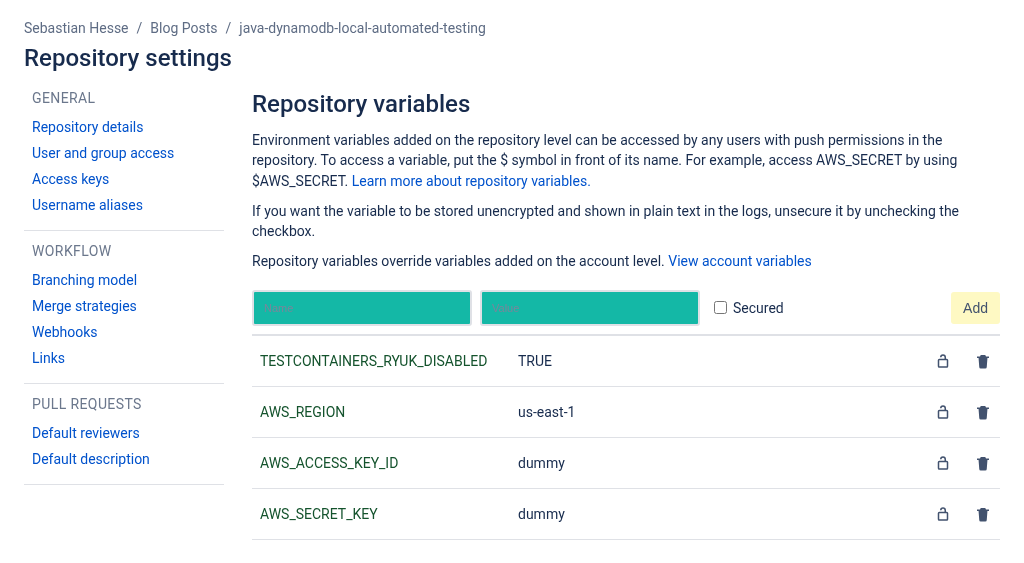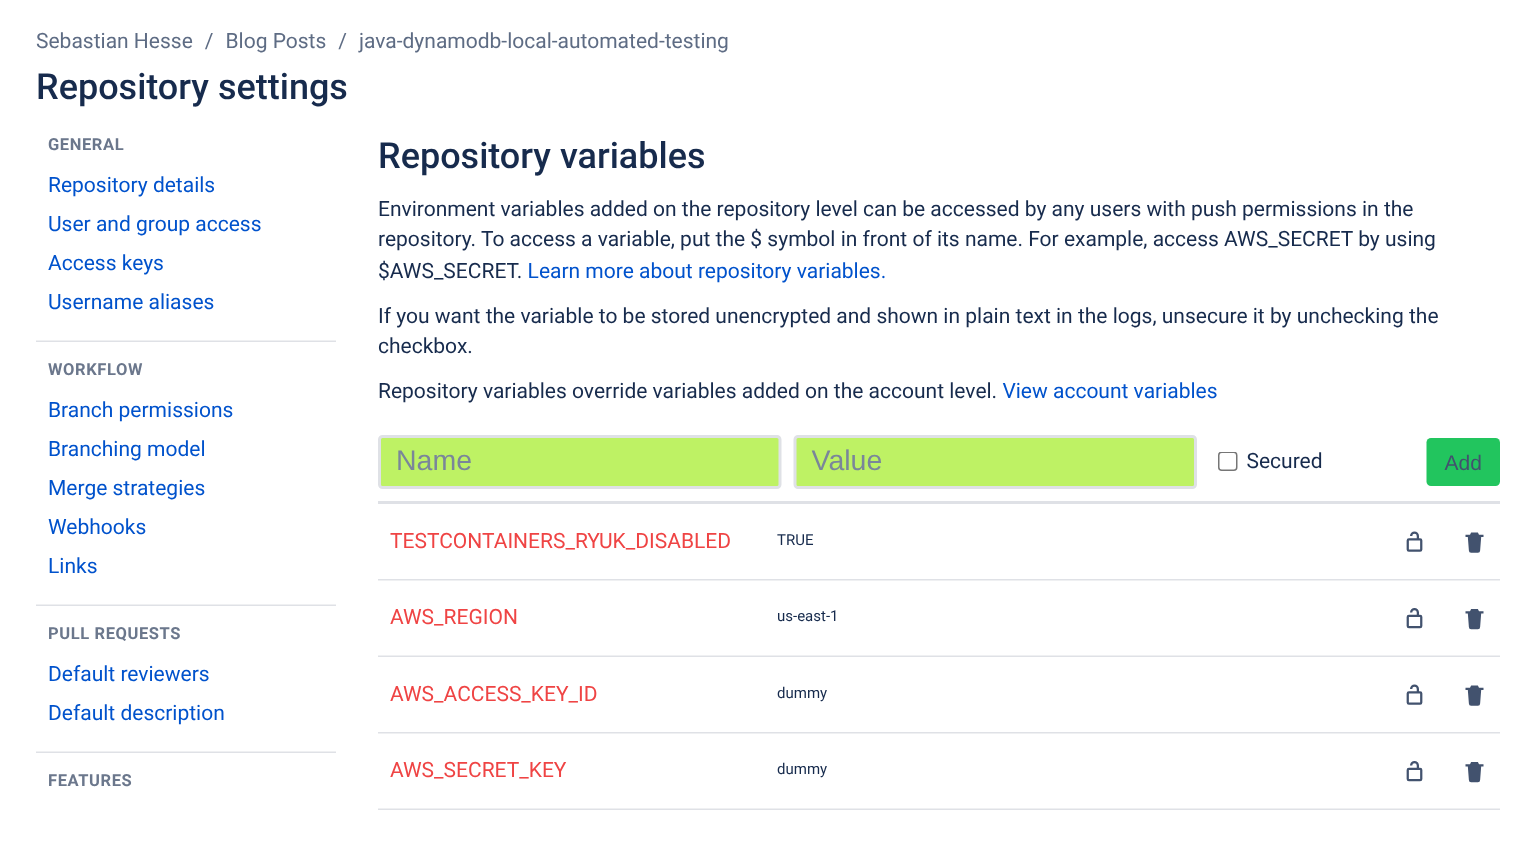--- a/index.html
+++ b/index.html
@@ -30,22 +30,22 @@
     font-weight: 500;
     color: #172B4D;
     margin-bottom: 18px;
   }
 
   .layout { display: flex; gap: 28px; }
   .sidebar { width: 200px; flex: 0 0 200px; }
   .main { flex: 1; min-width: 0; }
 
   .side-section-title {
-    font-size: 11px;
-    font-weight: 700;
+    font-size: 14px;
+    font-weight: 400;
     letter-spacing: 0.4px;
     color: #6B778C;
     text-transform: uppercase;
     margin: 0 0 8px 8px;
   }
   .side-list { list-style: none; margin: 0 0 12px 0; padding: 0; }
   .side-list li {
     padding: 5px 8px;
     font-size: 14px;
     color: #0052CC;
@@ -72,59 +72,59 @@
     align-items: center;
     gap: 8px;
     padding: 8px 0;
     border-bottom: 2px solid #DFE1E6;
     margin-top: 6px;
   }
   .text-input {
     flex: 0 0 220px;
     height: 36px;
     padding: 6px 10px;
-    font-size: 19px;
-    color: #172B4D;
-    background: #bef264;
+    font-size: 11px;
+    color: #172B4D;
+    background: #14b8a6;
     border: 2px solid #DFE1E6;
     border-radius: 3px;
   }
   .text-input::placeholder { color: #7A869A; }
   .secured-wrap {
     display: flex;
     align-items: center;
     gap: 6px;
     margin-left: 6px;
     flex: 1;
   }
   .secured-wrap label { color: #172B4D; font-size: 14px; }
   .add-btn {
-    background: #22c55e;
+    background: #fef9c3;
     border: none;
     color: #42526E;
     font-size: 14px;
     padding: 8px 12px;
     border-radius: 3px;
     cursor: pointer;
   }
 
   .var-row {
     display: flex;
     align-items: center;
     padding: 16px 8px;
     border-bottom: 1px solid #DFE1E6;
   }
   .var-name {
     flex: 0 0 258px;
     font-size: 14px;
-    color: #ef4444;
+    color: #14532d;
   }
   .var-value {
     flex: 1;
-    font-size: 10px;
+    font-size: 14px;
     color: #172B4D;
   }
   .row-actions {
     display: flex;
     align-items: center;
     gap: 22px;
   }
   .icon-btn {
     color: #42526E;
     cursor: pointer;
@@ -154,36 +154,34 @@
     <ul class="side-list">
       <li>Repository details</li>
       <li>User and group access</li>
       <li>Access keys</li>
       <li>Username aliases</li>
     </ul>
     <hr class="side-divider">
 
     <div class="side-section-title">WORKFLOW</div>
     <ul class="side-list">
-      <li>Branch permissions</li>
       <li>Branching model</li>
       <li>Merge strategies</li>
       <li>Webhooks</li>
       <li>Links</li>
     </ul>
     <hr class="side-divider">
 
     <div class="side-section-title">PULL REQUESTS</div>
     <ul class="side-list">
       <li>Default reviewers</li>
       <li>Default description</li>
     </ul>
     <hr class="side-divider">
 
-    <div class="side-section-title">FEATURES</div>
 
   </aside>
 
   <main class="main">
     <h2 class="section-title">Repository variables</h2>
 
     <p class="desc">
       <span>Environment variables added on the repository level can be accessed by any users with push permissions in the repository. To access a variable, put the $ symbol in front of its name. For example, access AWS_SECRET by using $AWS_SECRET. </span>
       <a class="inline-link">Learn more about repository variables.</a>
     </p>

